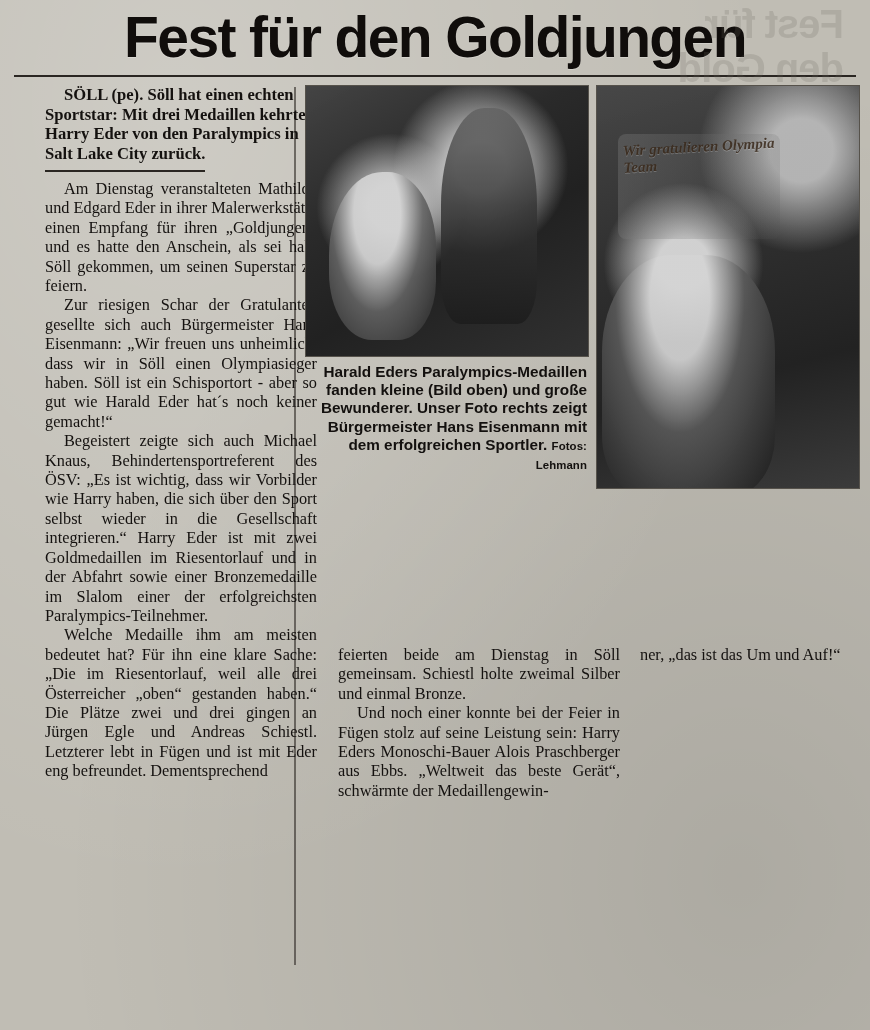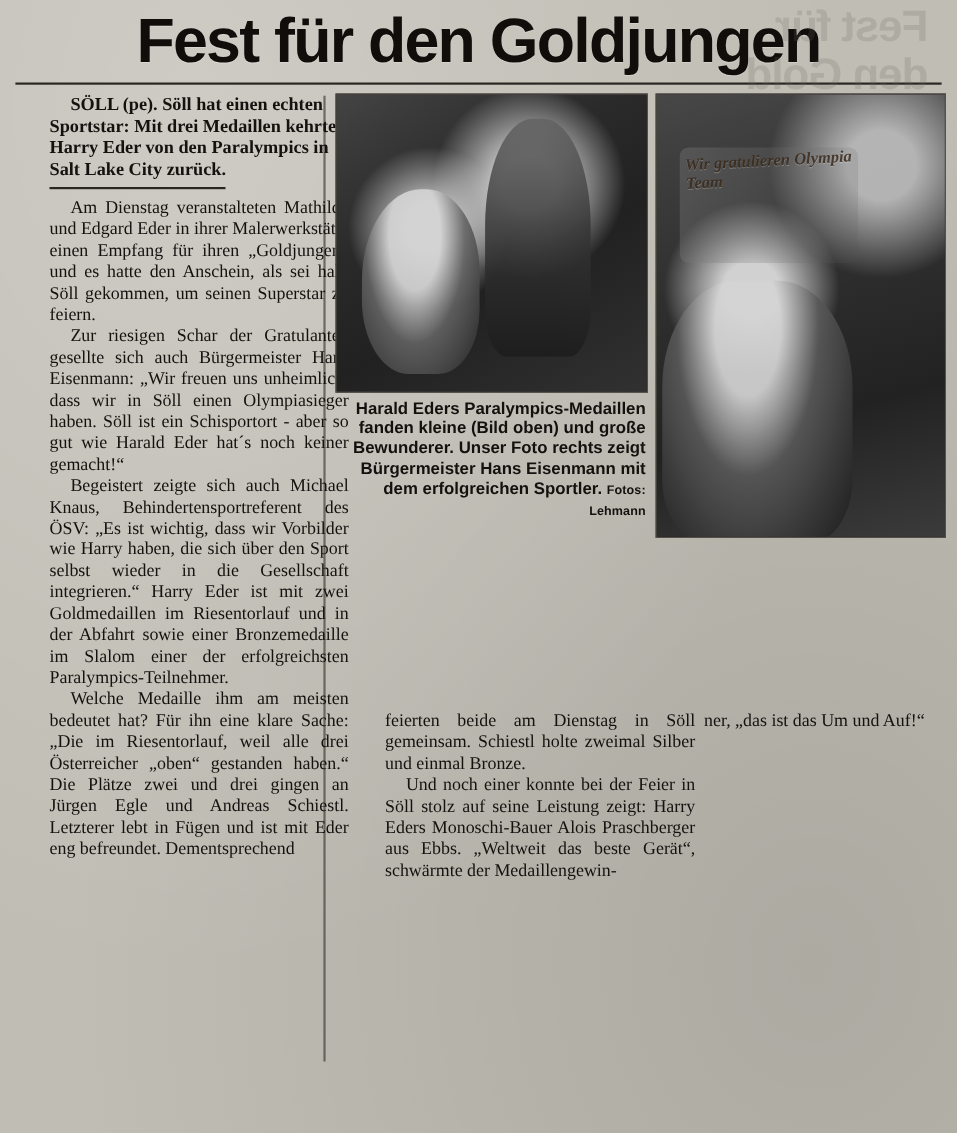--- a/index.html
+++ b/index.html
@@ -87,21 +87,21 @@
     text-align: justify;
     margin-left: 33px;
   }
   .col p {
     margin: 0;
     text-indent: 19px;
   }
   .col p.noindent { text-indent: 0; }
 
   #col1 { left: 12px;  top: 0;   width: 272px; }
-  #col2 { left: 317px; top: 560px; width: 282px; }
+  #col2 { left: 305px; top: 560px; width: 282px; }
   #col3 { left: 607px; top: 560px; width: 250px; }
 
   .lead {
     font-weight: bold;
     font-size: 16.6px;
     line-height: 19.6px;
     text-indent: 0;
     text-align: left;
   }
   .lead-rule {
@@ -255,21 +255,21 @@
       <div class="banner-text">Wir gratulieren Olympia Team</div>
     </div>
 
     <div class="caption">
       <span>Harald Eders Paralympics-Medaillen fanden kleine (Bild oben) und große Bewunderer. Unser Foto rechts zeigt Bürgermeister Hans Eisenmann mit dem erfolgreichen Sportler.</span>
       <span class="credit">Fotos: Lehmann</span>
     </div>
 
     <div class="col" id="col2">
       <p class="noindent">feierten beide am Dienstag in Söll gemeinsam. Schiestl holte zweimal Silber und einmal Bronze.</p>
-      <p>Und noch einer konnte bei der Feier in Söll stolz auf seine Leistung zeigt: Harry Eders Monoschi-Bauer Alois Praschberger aus Ebbs. „Weltweit das beste Gerät“, schwärmte der Medaillengewin-</p>
+      <p>Und noch einer konnte bei der Feier in Fügen stolz auf seine Leistung sein: Harry Eders Monoschi-Bauer Alois Praschberger aus Ebbs. „Weltweit das beste Gerät“, schwärmte der Medaillengewin-</p>
     </div>
 
     <div class="col" id="col3">
       <p class="noindent">ner, „das ist das Um und Auf!“</p>
     </div>
 
   </div>
 </div>
 
 </body></html>

